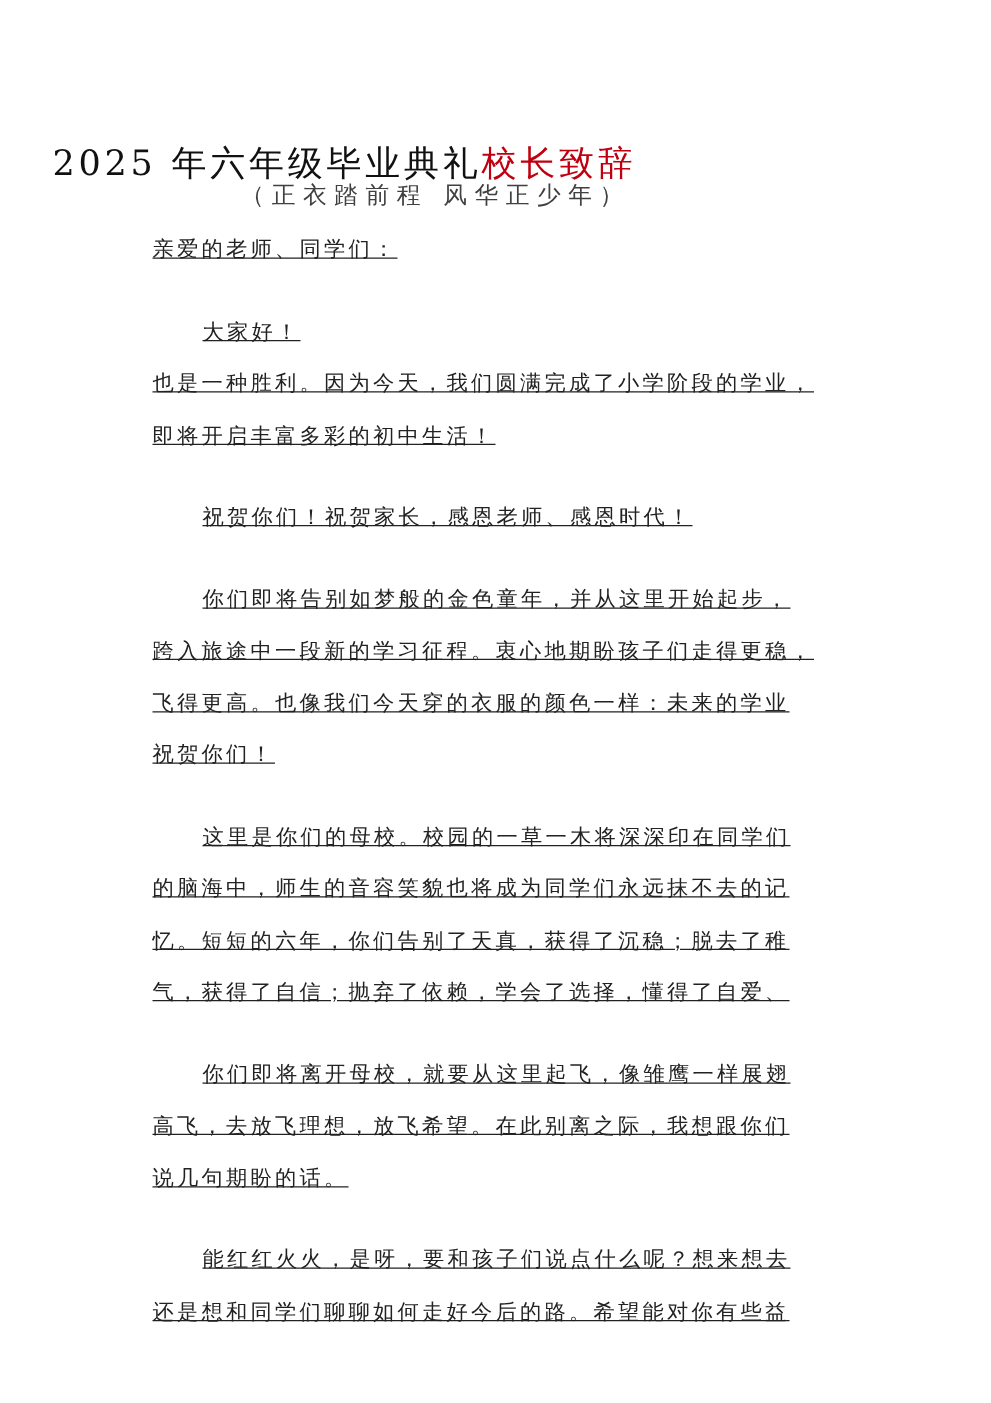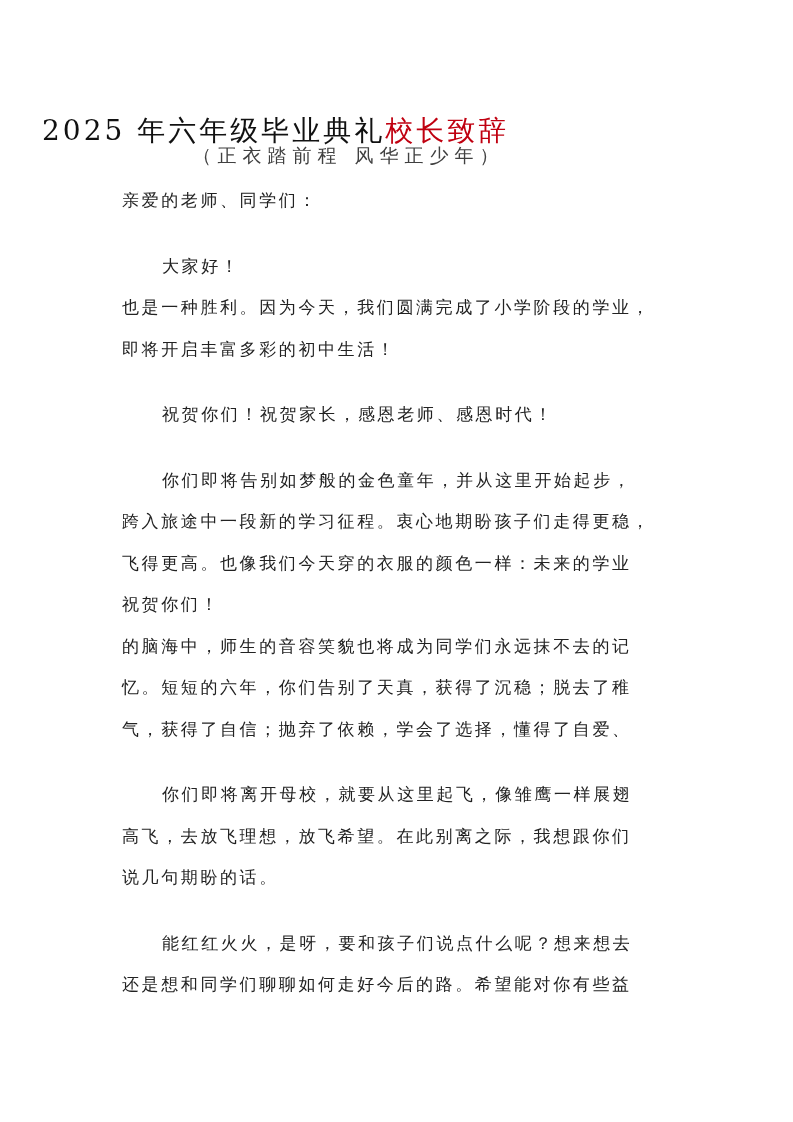--- a/index.html
+++ b/index.html
@@ -14,21 +14,21 @@
   .subtitle {
     position:absolute; left:0; width:697px; top:143px; text-align:center;
     font-family:"DejaVu Sans","Liberation Sans",sans-serif; font-size:19px; color:#404040;
     letter-spacing:6px; white-space:nowrap;
   }
   .body {
     position:absolute; left:122px; top:186px; width:556px;
     font-family:"DejaVu Sans","Liberation Sans",sans-serif; font-size:17px; color:#222;
     letter-spacing:2.6px;
   }
-  .line { height:41.5px; line-height:28px; white-space:nowrap; }
+  .line { height:41.5px; line-height:28px; white-space:nowrap;text-decoration:underline; }
   .indent { padding-left:40px;margin-top:24px; }
 </style>
 </head>
 <body>
 
 <div class="page">
   <div class="title">
     <span>2025 年六年级毕业典礼</span><span class="red">校长致辞</span>
   </div>
   <div class="subtitle">（正衣踏前程 风华正少年）</div>
@@ -36,20 +36,21 @@
   <div class="body" id="body">
       <div class="line">亲爱的老师、同学们：</div>
       <div class="line indent">大家好！</div>
       <div class="line">也是一种胜利。因为今天，我们圆满完成了小学阶段的学业，</div>
       <div class="line">即将开启丰富多彩的初中生活！</div>
       <div class="line indent">祝贺你们！祝贺家长，感恩老师、感恩时代！</div>
       <div class="line indent">你们即将告别如梦般的金色童年，并从这里开始起步，</div>
       <div class="line">跨入旅途中一段新的学习征程。衷心地期盼孩子们走得更稳，</div>
       <div class="line">飞得更高。也像我们今天穿的衣服的颜色一样：未来的学业</div>
       <div class="line">祝贺你们！</div>
+      <div class="line indent">这里是你们的母校。校园的一草一木将深深印在同学们</div>
       <div class="line">的脑海中，师生的音容笑貌也将成为同学们永远抹不去的记</div>
       <div class="line">忆。短短的六年，你们告别了天真，获得了沉稳；脱去了稚</div>
       <div class="line">气，获得了自信；抛弃了依赖，学会了选择，懂得了自爱、</div>
       <div class="line indent">你们即将离开母校，就要从这里起飞，像雏鹰一样展翅</div>
       <div class="line">高飞，去放飞理想，放飞希望。在此别离之际，我想跟你们</div>
       <div class="line">说几句期盼的话。</div>
       <div class="line indent">能红红火火，是呀，要和孩子们说点什么呢？想来想去</div>
       <div class="line">还是想和同学们聊聊如何走好今后的路。希望能对你有些益</div>
     </div>
 </div>

